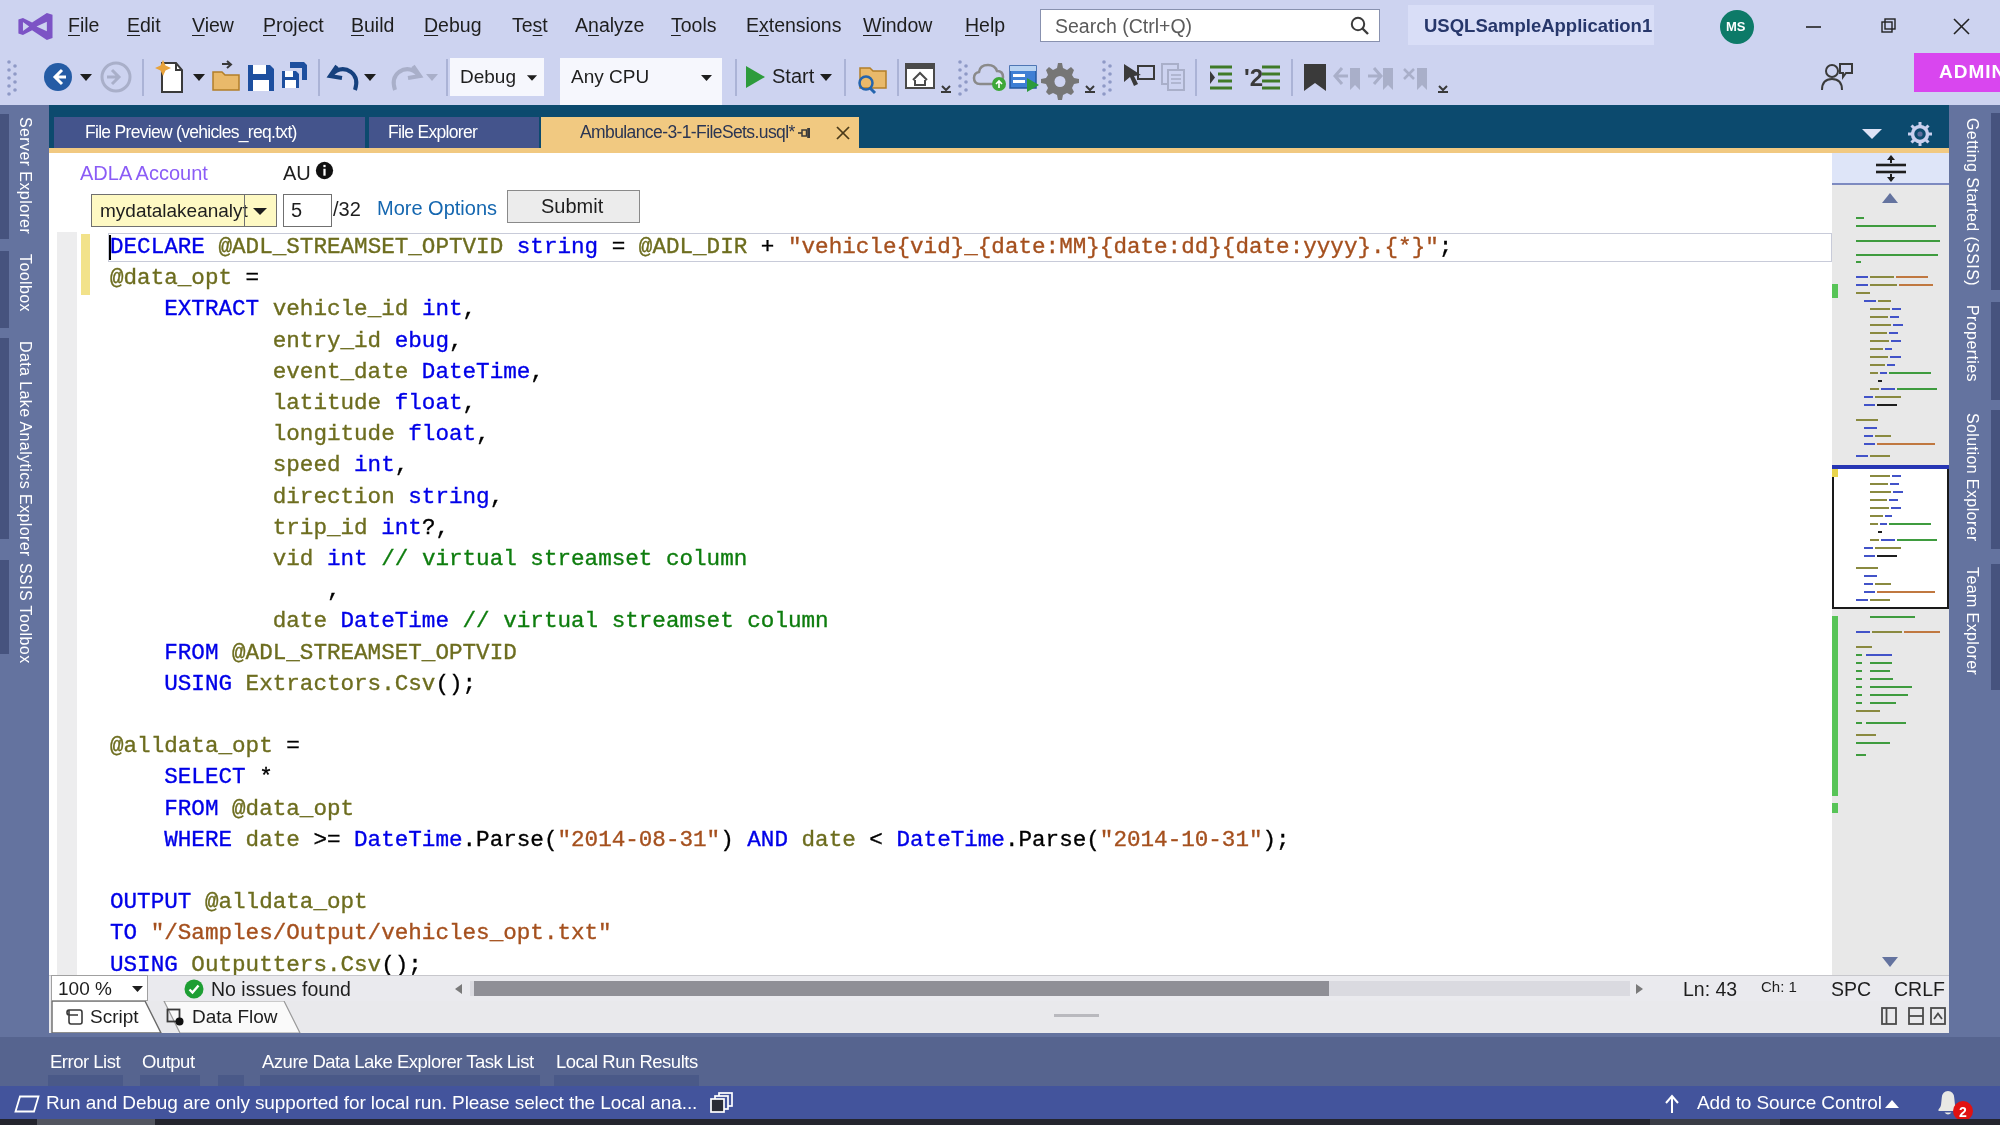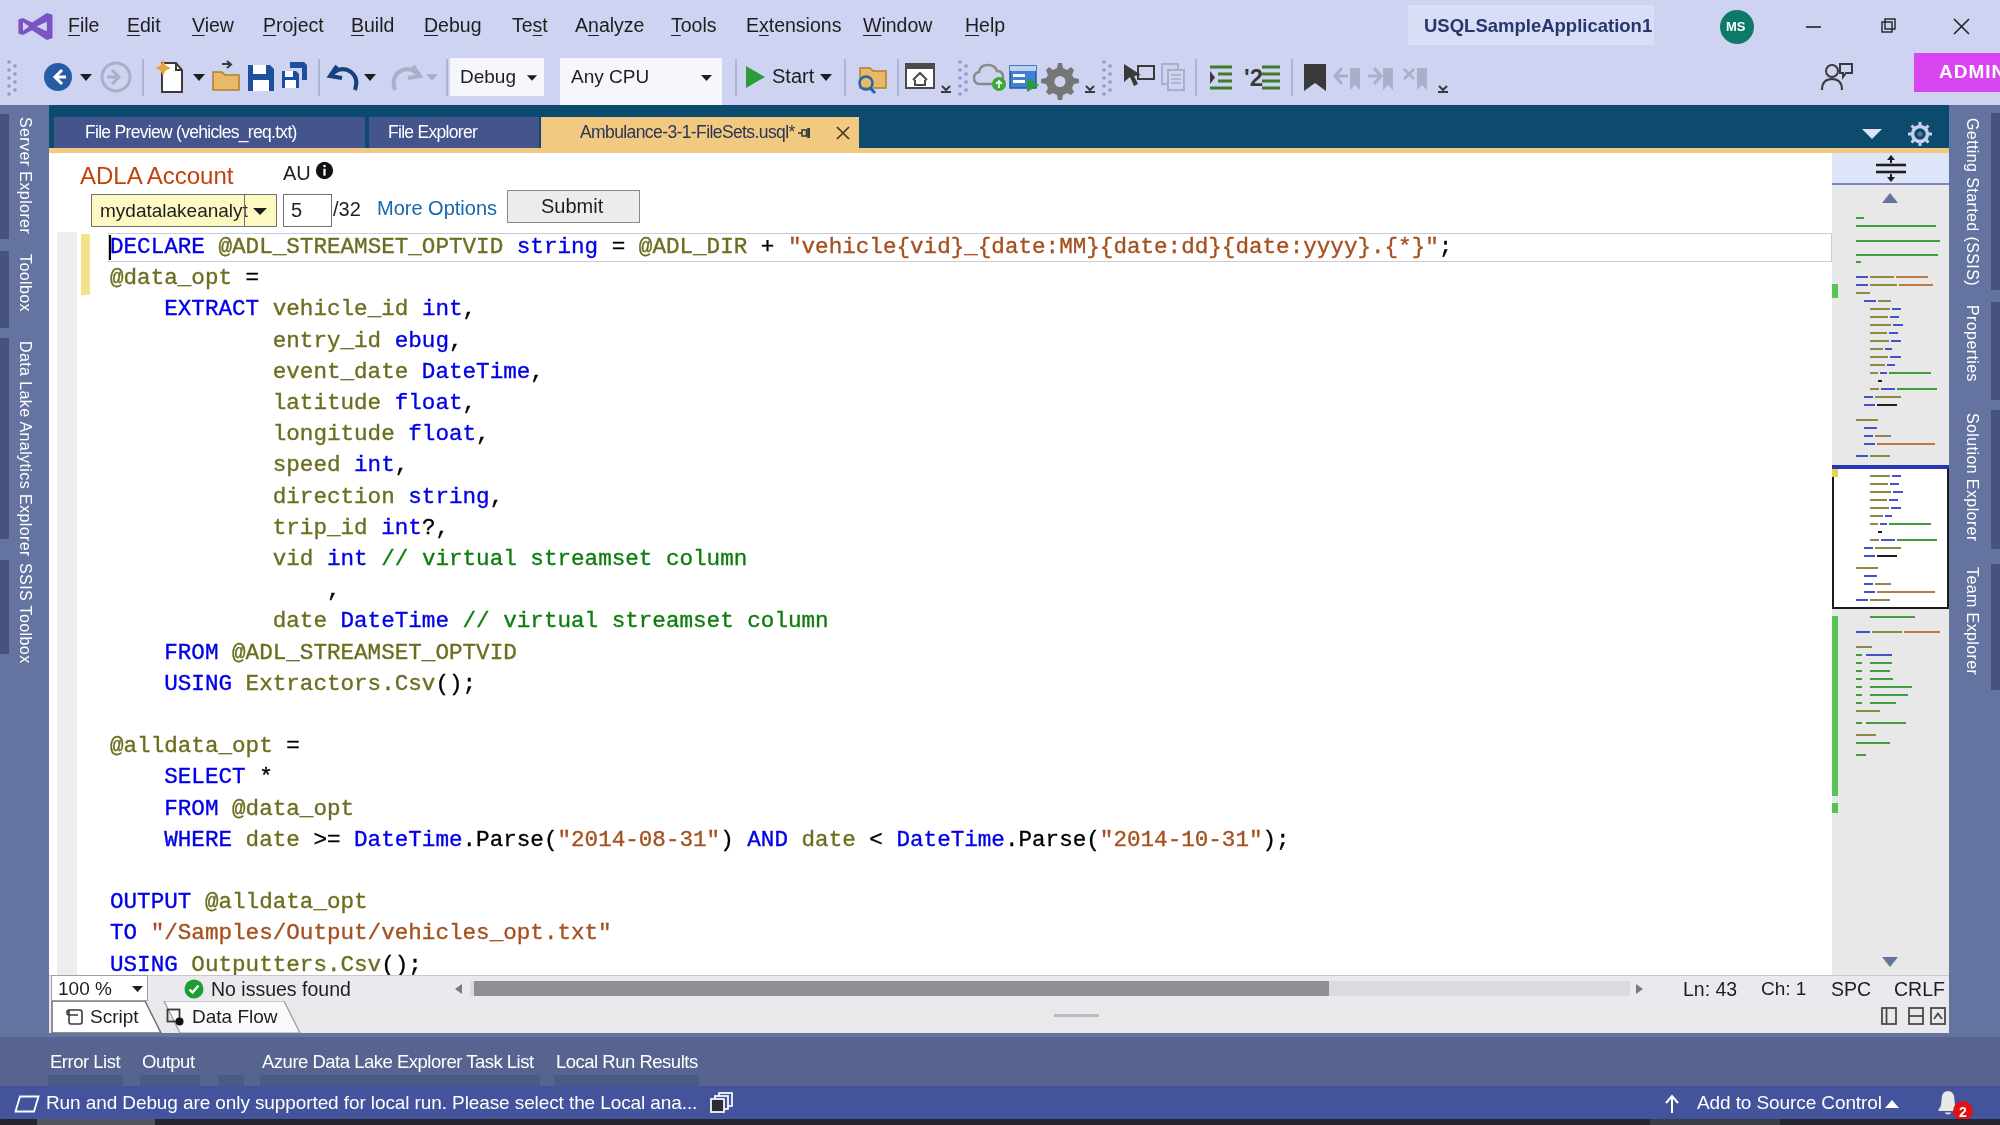--- a/index.html
+++ b/index.html
@@ -59,20 +59,27 @@
     <span class="menu" style="left:263px"><u>P</u>roject</span>
     <span class="menu" style="left:351px"><u>B</u>uild</span>
     <span class="menu" style="left:424px"><u>D</u>ebug</span>
     <span class="menu" style="left:512px">Te<u>s</u>t</span>
     <span class="menu" style="left:575px">A<u>n</u>alyze</span>
     <span class="menu" style="left:671px"><u>T</u>ools</span>
     <span class="menu" style="left:746px">E<u>x</u>tensions</span>
     <span class="menu" style="left:863px"><u>W</u>indow</span>
     <span class="menu" style="left:965px"><u>H</u>elp</span>
 
+    <div class="abs" style="left:1040px;top:9px;width:340px;height:33px;background:#FFFFFF;border:1px solid #8891AF;">
+      <span class="abs" style="left:14px;top:5px;font-size:19.5px;color:#5B5B5B;">Search (Ctrl+Q)</span>
+      <svg class="abs" style="left:308px;top:5px" width="22" height="22" viewBox="0 0 22 22">
+        <circle cx="9" cy="9" r="6.2" fill="none" stroke="#3B3B3B" stroke-width="2"></circle>
+        <line x1="13.5" y1="13.5" x2="19" y2="19" stroke="#3B3B3B" stroke-width="2.4"></line>
+      </svg>
+    </div>
 
     <div class="abs" style="left:1408px;top:5px;width:246px;height:40px;background:#D9DEF7;">
       <span class="abs" style="left:16px;top:10px;font-size:18.5px;font-weight:bold;color:#27376B;">USQLSampleApplication1</span>
     </div>
 
     <div class="abs" style="left:1720px;top:10px;width:34px;height:34px;border-radius:50%;background:#0D7A68;">
       <span class="abs" style="left:6px;top:9px;font-size:13px;font-weight:bold;color:#FFFFFF;">MS</span>
     </div>
 
     <svg class="abs" style="left:1806px;top:18px" width="170" height="18" viewBox="0 0 170 18">
@@ -301,21 +308,21 @@
           <line x1="8.5" y1="-8.5" x2="5.6" y2="-5.6"></line>
           <line x1="-5.6" y1="5.6" x2="-8.5" y2="8.5"></line>
         </g>
       </g>
     </svg>
   </div>
   <div id="amberline"></div>
 
   <div id="docarea">
     <div id="adlabar">
-      <span class="abs" style="left:31px;top:9px;font-size:24px;color:#c2410c;">ADLA Account</span>
+      <span class="abs" style="left:31px;top:9px;font-size:20px;color:#8b5cf6;">ADLA Account</span>
       <span class="abs" style="left:234px;top:9px;font-size:20px;color:#1E1E1E;">AU</span>
       <svg class="abs" style="left:266px;top:8px" width="19" height="19" viewBox="0 0 22 22">
         <circle cx="11" cy="11" r="10" fill="#111111"></circle>
         <rect x="9.7" y="4.5" width="2.6" height="2.6" fill="#FFFFFF"></rect>
         <rect x="9.7" y="9" width="2.6" height="8" fill="#FFFFFF"></rect>
       </svg>
       <div class="abs" style="left:42px;top:41px;width:186px;height:33px;background:#fef9c3;border:1px solid #707070;">
         <span class="abs" style="left:8px;top:5px;font-size:19px;color:#1E1E1E;">mydatalakeanalyt</span>
         <div class="abs" style="left:152px;top:0;width:33px;height:31px;border-left:1px solid #707070;"></div>
         <svg class="abs" style="left:160px;top:12px" width="16" height="9" viewBox="0 0 16 9">
@@ -522,21 +529,21 @@
     <span class="abs" style="left:162px;top:2px;font-size:19.5px;color:#1E1E1E;">No issues found</span>
     <svg class="abs" style="left:404px;top:7px" width="10" height="12" viewBox="0 0 10 12">
       <path d="M9 1 L2 6 L9 11 Z" fill="#7A7A7A"></path>
     </svg>
     <div class="abs" style="left:421px;top:5px;width:1160px;height:15px;background:#DADAE0;"></div>
     <div class="abs" style="left:425px;top:5px;width:855px;height:15px;background:#8F8F96;"></div>
     <svg class="abs" style="left:1586px;top:7px" width="10" height="12" viewBox="0 0 10 12">
       <path d="M1 1 L8 6 L1 11 Z" fill="#7A7A7A"></path>
     </svg>
     <span class="abs" style="left:1634px;top:2px;font-size:19.5px;color:#1E1E1E;">Ln: 43</span>
-    <span class="abs" style="left:1712px;top:2px;font-size:19px;color:#1E1E1E;">Ch: 1</span>
+    <span class="abs" style="left:1712px;top:2px;font-size:15px;color:#1E1E1E;">Ch: 1</span>
     <span class="abs" style="left:1782px;top:2px;font-size:19.5px;color:#1E1E1E;">SPC</span>
     <span class="abs" style="left:1845px;top:2px;font-size:19.5px;color:#1E1E1E;">CRLF</span>
   </div>
 
   <div id="scriptrow">
     <svg class="abs" style="left:0;top:0" width="300" height="32" viewBox="0 0 300 32">
       <path d="M3 0 L96 0 L112 32 L3 32 Z" fill="#FFFFFF" stroke="#6A6A6A" stroke-width="1.4"></path>
       <path d="M115 0 L235 0 L251 32 L131 32 Z" fill="#FAFAFA" stroke="#9A9A9A" stroke-width="1.2"></path>
     </svg>
     <svg class="abs" style="left:17px;top:7px" width="18" height="18" viewBox="0 0 18 18">

